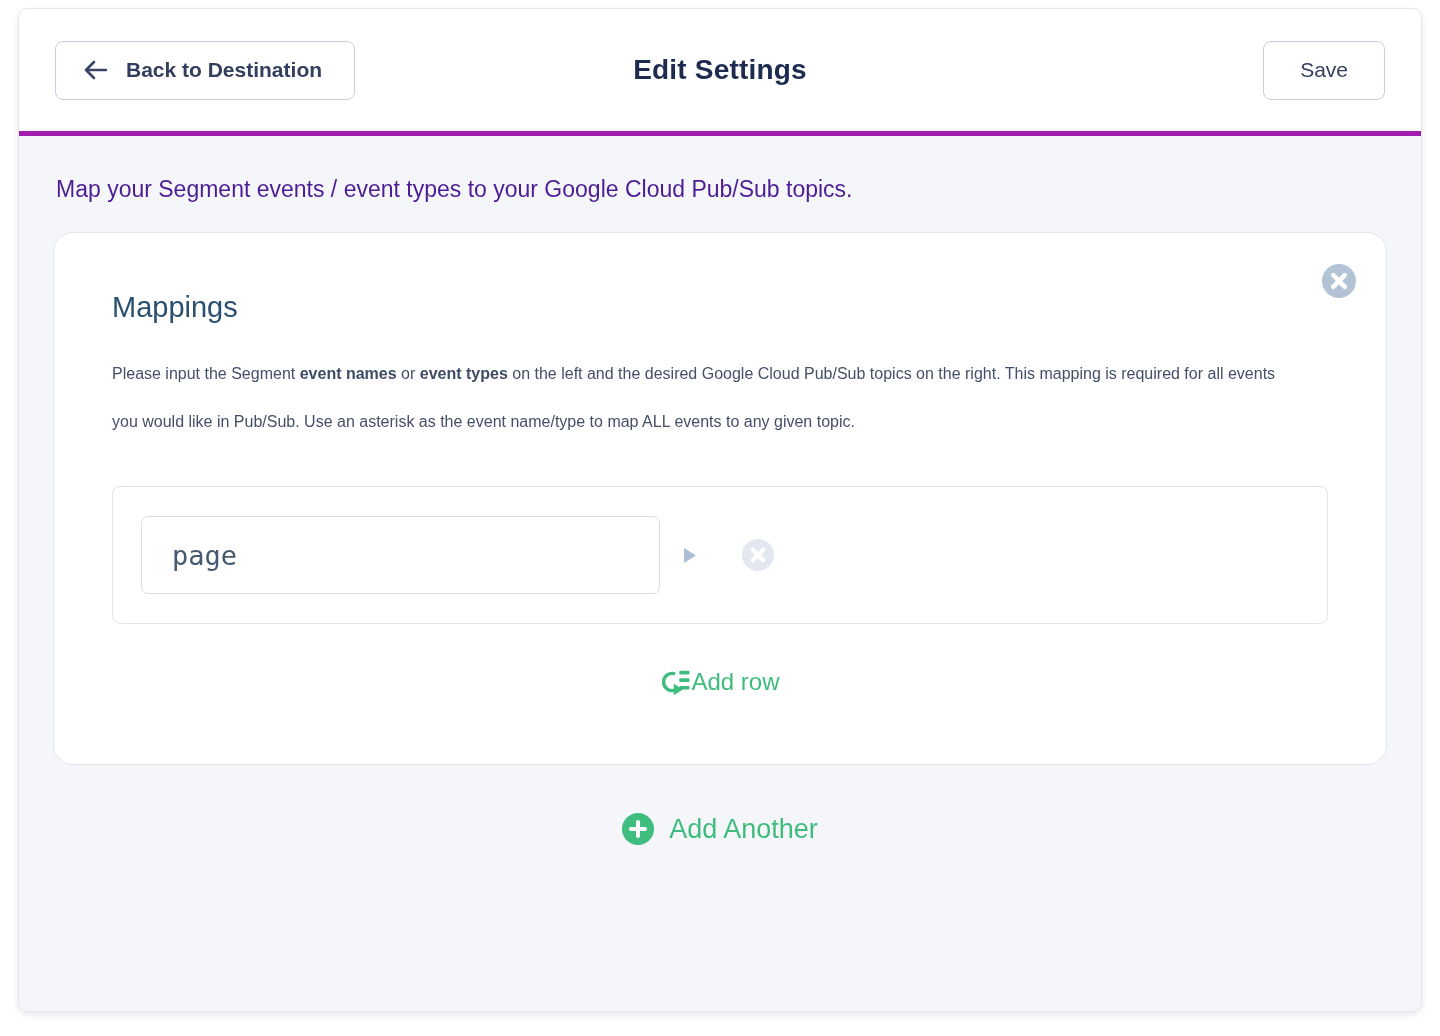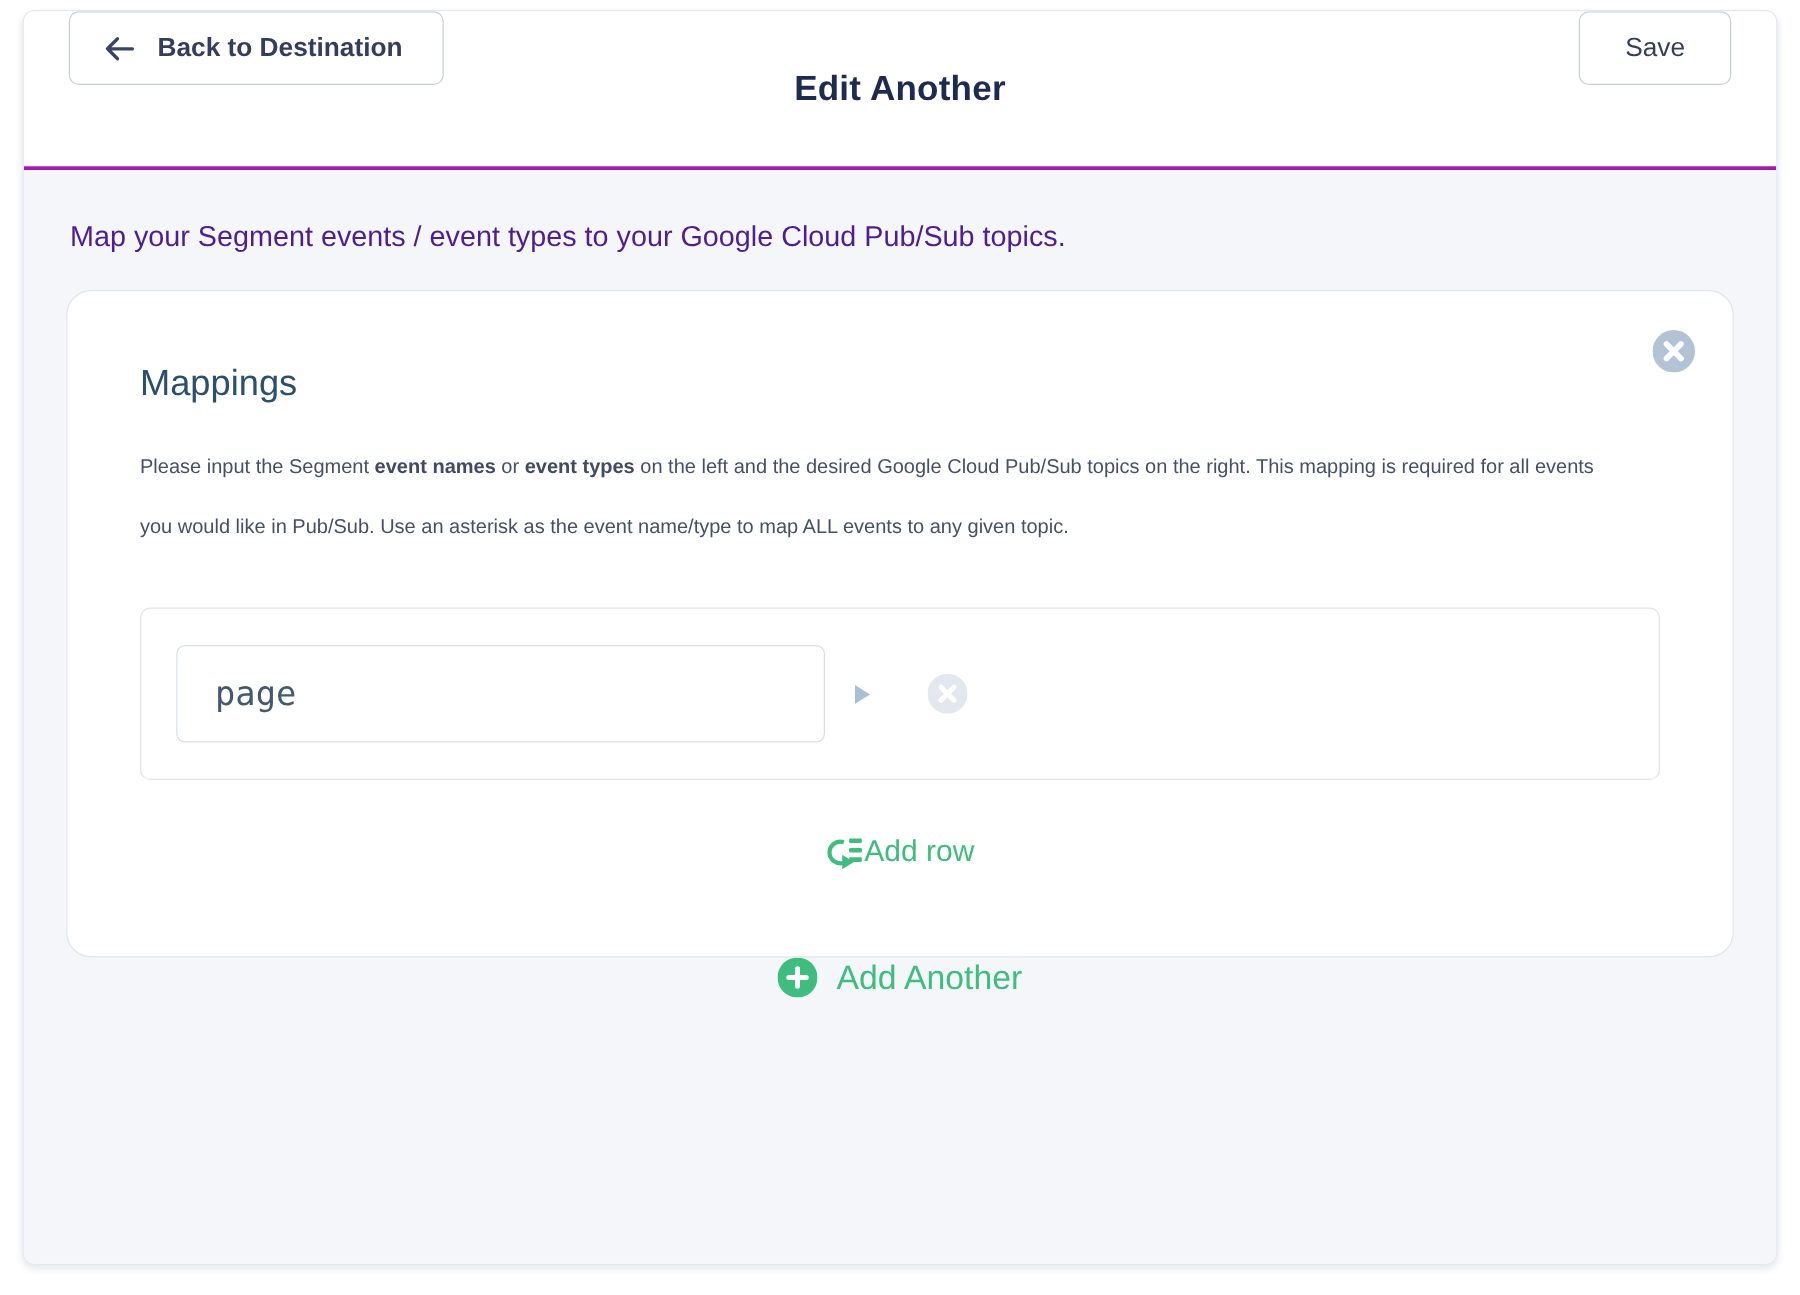--- a/index.html
+++ b/index.html
@@ -17,23 +17,23 @@
     border: 1px solid #e3e7ee;
     border-radius: 10px;
     box-shadow: 0 3px 6px rgba(40, 55, 90, 0.12);
     overflow: hidden;
   }
   
   .header {
     position: relative;
     height: 127px;
     background: #ffffff;
-    border-bottom: 3px solid #a21caf;
+    border-bottom: 5px solid #a21caf;
     display: flex;
-    align-items: flex-start;
+    align-items: center;
     padding: 0 36px;
   }
   .btn {
     display: inline-flex;
     align-items: center;
     gap: 17px;
     background: #ffffff;
     border: 1px solid #c7cedd;
     border-radius: 8px;
     height: 59px;
@@ -123,21 +123,21 @@
     line-height: 0;
   }
   .row-close {
     margin-left: 22px;
     width: 32px; height: 32px;
     border: none; background: transparent;
     padding: 0; cursor: pointer; line-height: 0;
   }
   
   .addrow-wrap { margin-top: 44px; text-align: center; }
-  .addanother-wrap { text-align: center; }
+  .addanother-wrap { margin-top: 48px; text-align: center; }
   .green-link {
     display: inline-flex;
     align-items: center;
     color: #3ebd7e;
     font-size: 24px;
     text-decoration: none;
     cursor: pointer;
   }
   .green-link.big { font-size: 27px; gap: 15px; }
   .green-link svg { flex: 0 0 auto; }
@@ -150,21 +150,21 @@
   <header class="header">
     <button class="btn btn-back">
       <span style="line-height:0">
         <svg width="27" height="24" viewBox="0 0 27 24">
           <path d="M24 12 H4 M12 4 L4 12 L12 20" fill="none" stroke="#394566" stroke-width="2.6" stroke-linecap="round" stroke-linejoin="round"></path>
         </svg>
       </span>
       <span>Back to Destination</span>
     </button>
 
-    <h1 class="page-title">Edit Another</h1>
+    <h1 class="page-title">Edit Settings</h1>
 
     <button class="btn btn-save">Save</button>
   </header>
 
   <main class="body">
 
     <p class="intro">Map your Segment events / event types to your Google Cloud Pub/Sub topics.</p>
 
     <section class="card">
 

